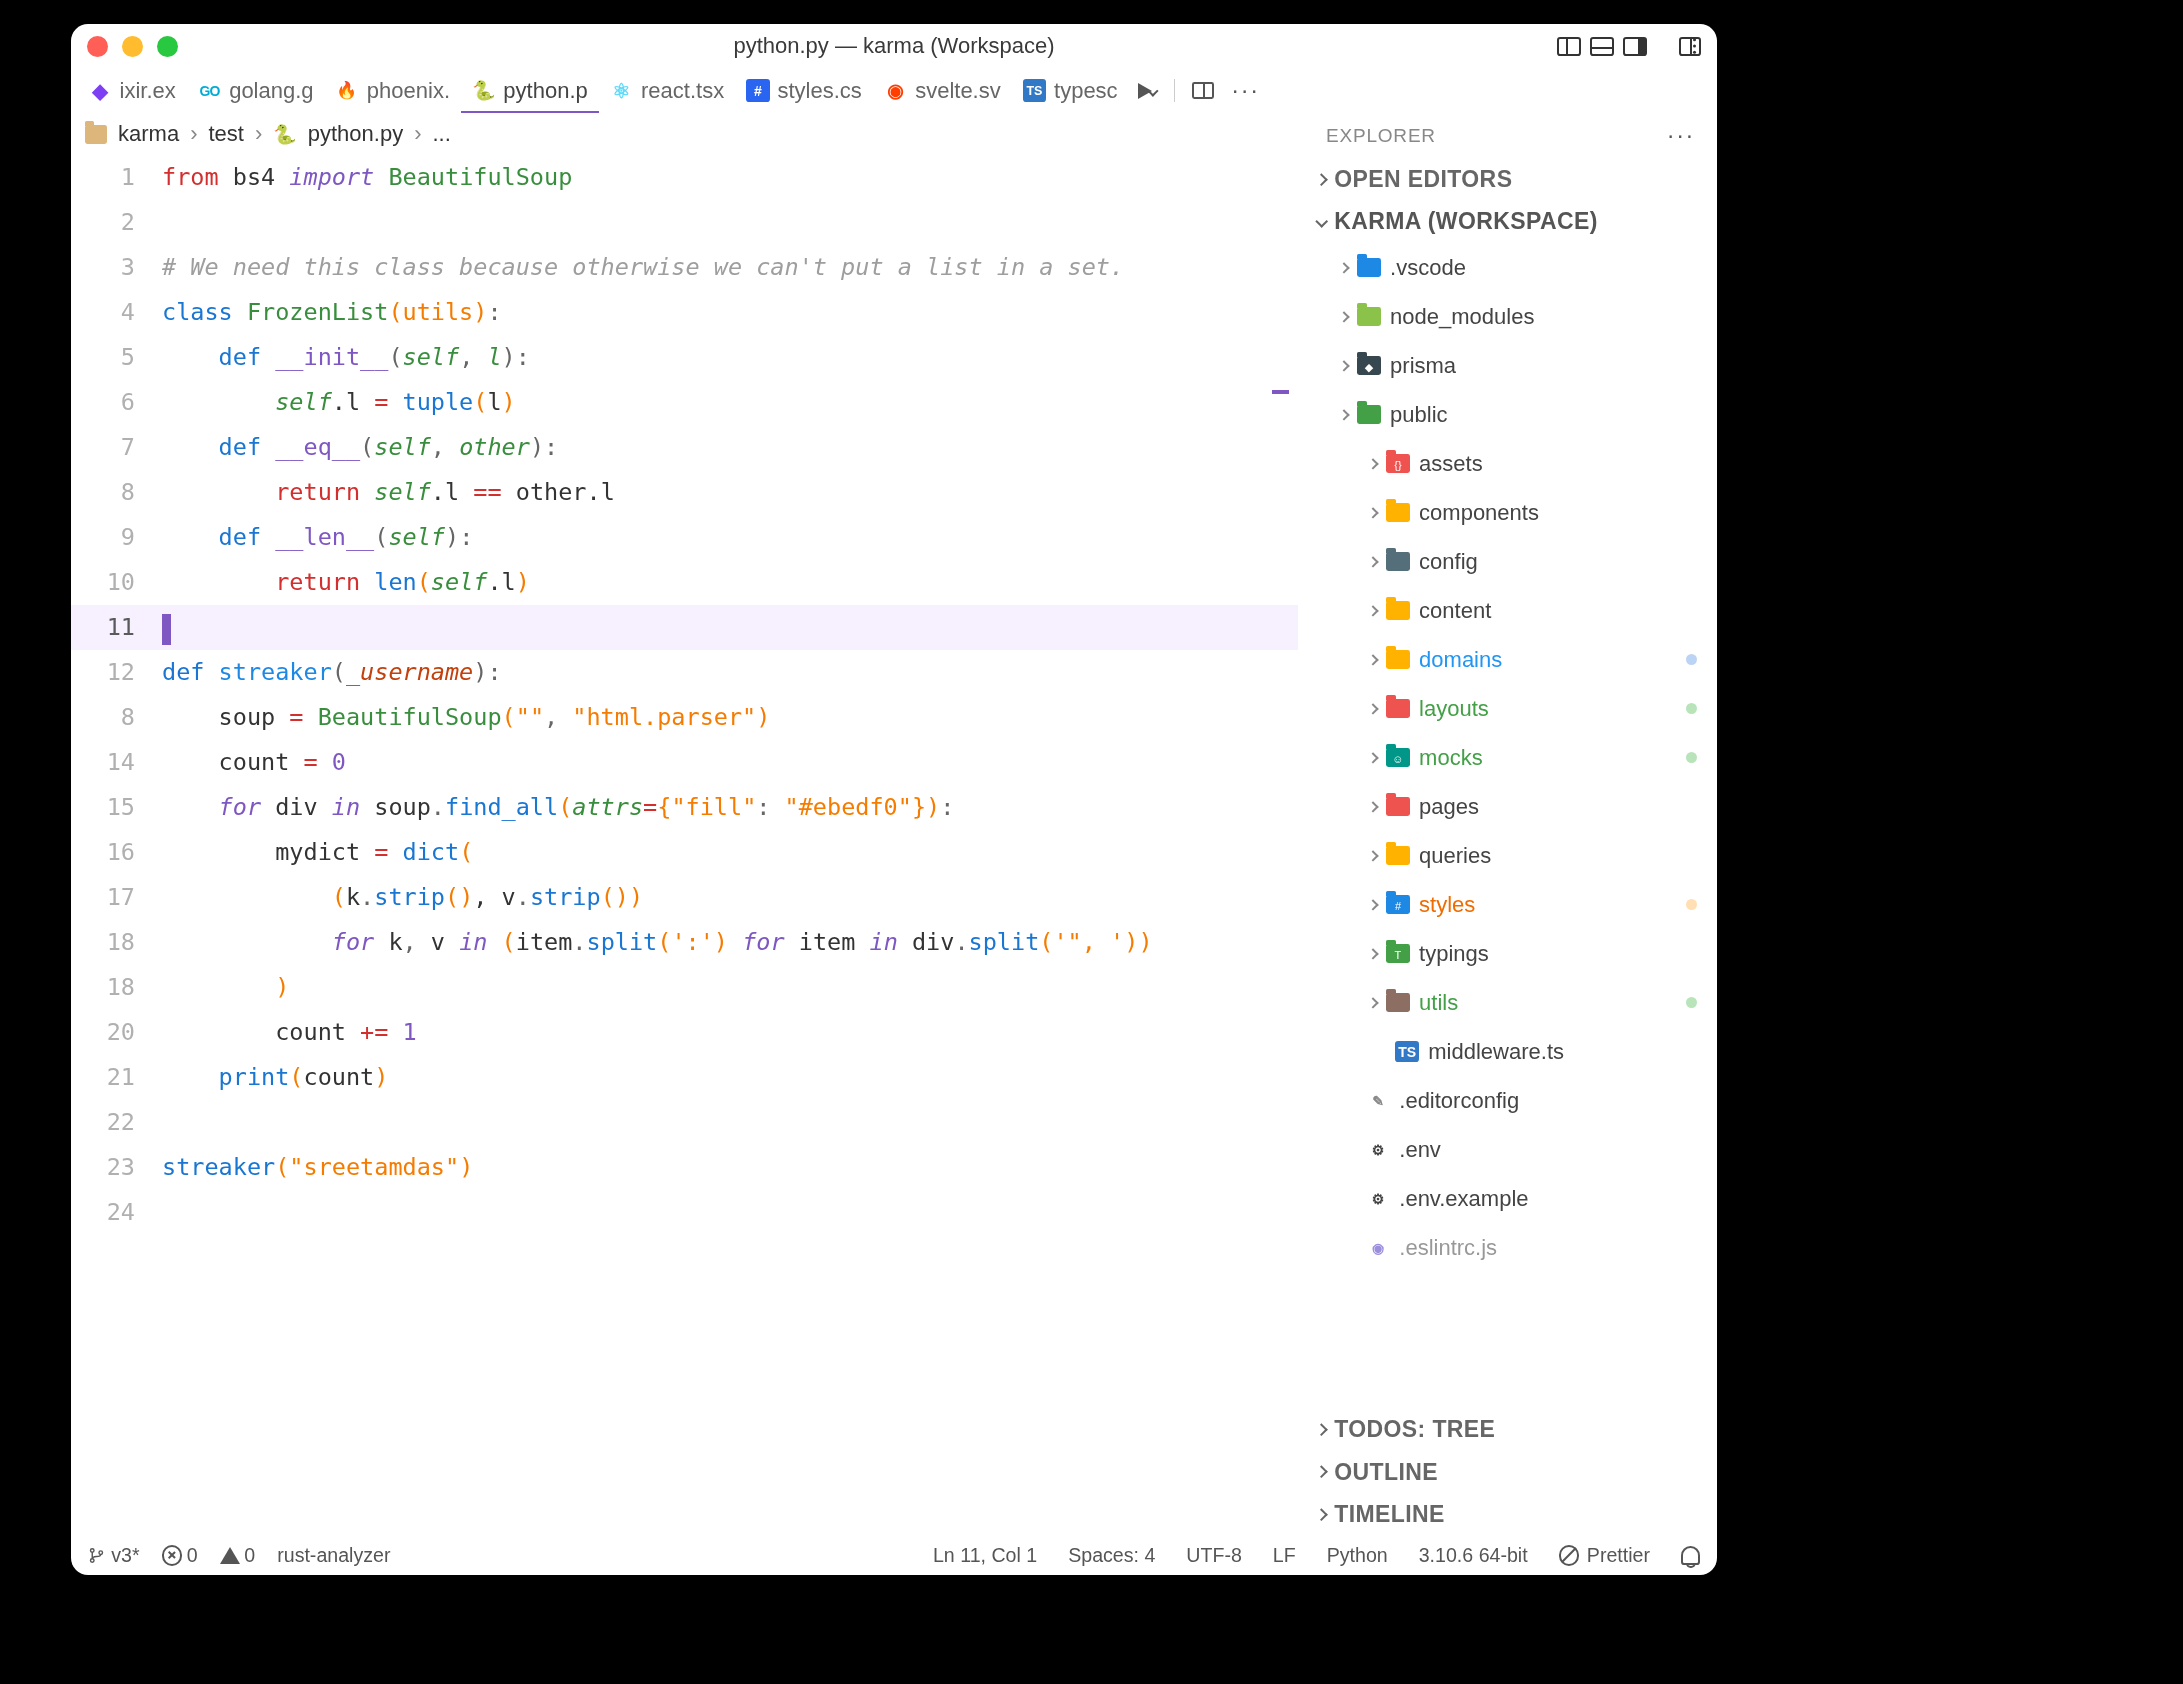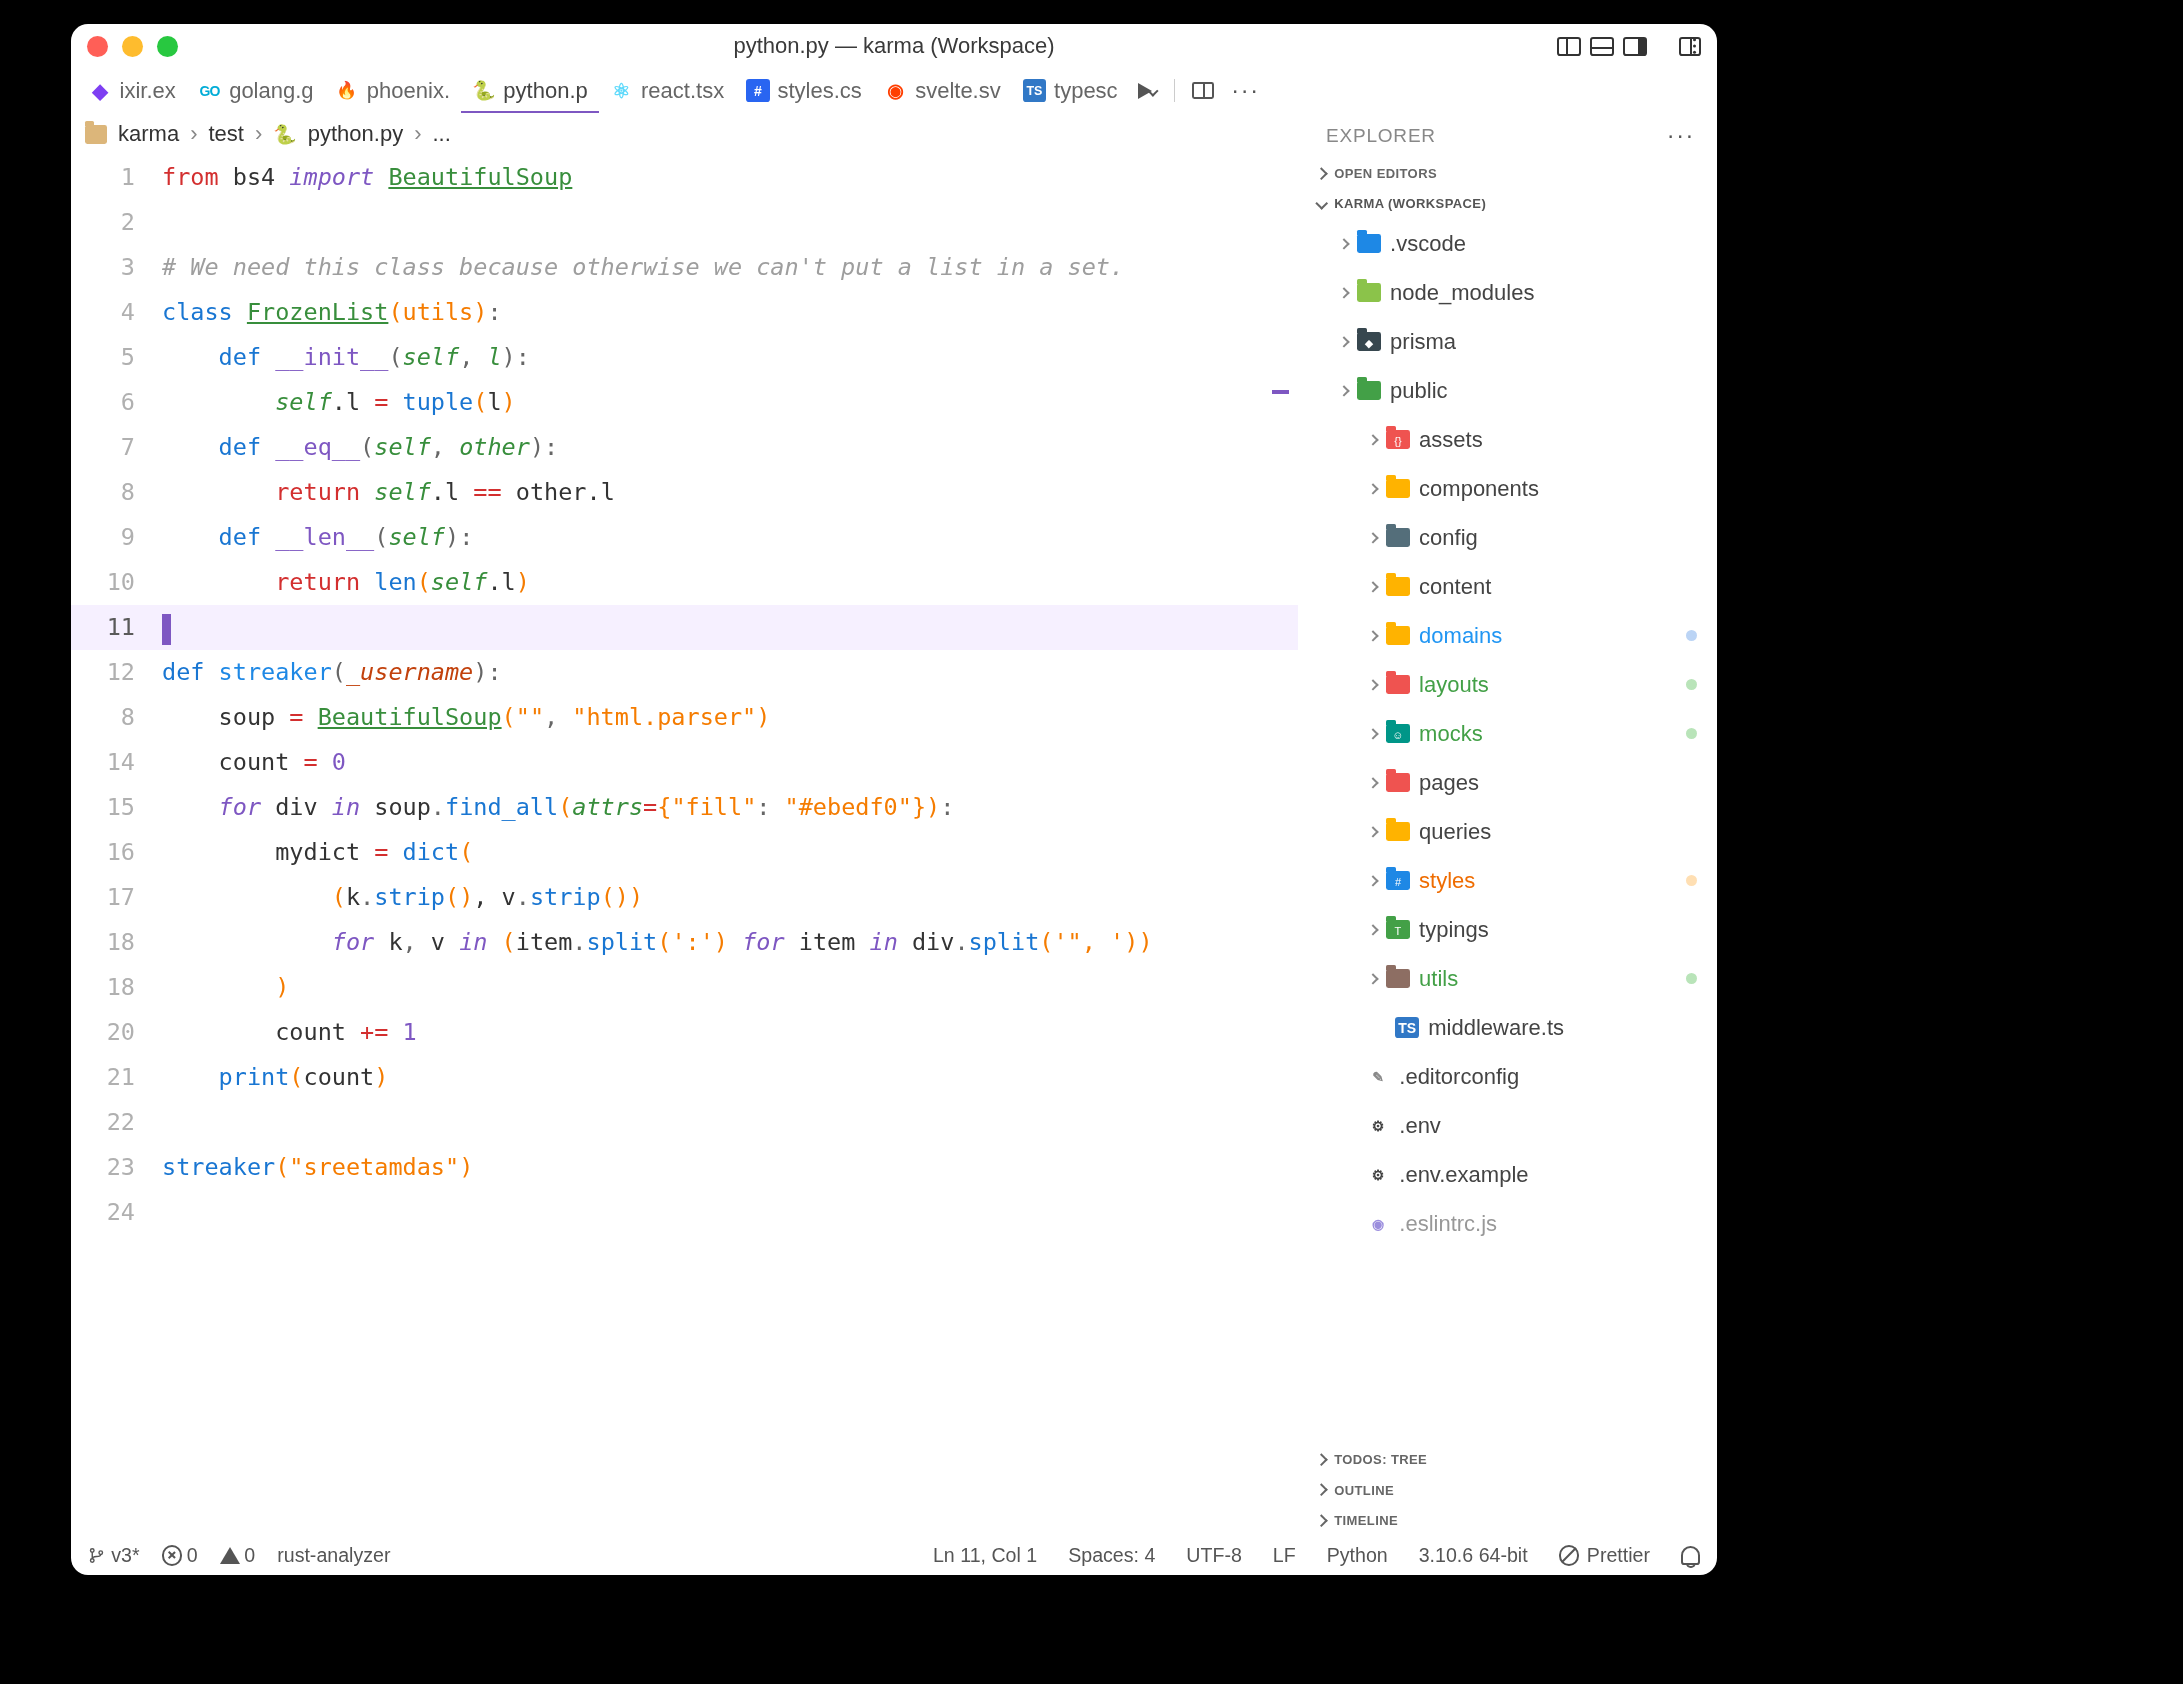--- a/index.html
+++ b/index.html
@@ -44,32 +44,32 @@
 
 .code-area { flex:1; overflow:hidden; position:relative; }
 .code-lines { font-family: "SF Mono", Menlo, Consolas, monospace; font-size: 23.5px; line-height: 45px; }
 .ln { display:flex; }
 .gutter { width: 91px; text-align:right; padding-right:27px; color:#b0b0b0; flex-shrink:0; user-select:none; }
 .ln.active .gutter { color:#5a5a5a; font-weight:500; }
 .ln.active { background:#f6f0ff; }
 .cursor-bar { display:inline-block; width:8.6px; height:31px; background:#7e57c2; vertical-align:middle; margin-top:2.4px; }
 .codetxt { white-space: pre; }
 .c-kw { color:#d32f2f; } .c-kw2 { color:#7e57c2; font-style:italic; }
-.c-cls { color:#388e3c;text-decoration:underline; } .c-def { color:#1976d2; } .c-defn { color:#1e88e5; }
+.c-cls { color:#388e3c; } .c-def { color:#1976d2; } .c-defn { color:#1e88e5; }
 .c-prm { color:#388e3c; font-style:italic; }
 .c-num { color:#7e57c2; } .c-str { color:#f57c00; }
 .c-cmt { color:#9e9e9e; font-style:italic; } .c-self { color:#388e3c; font-style:italic; }
 .c-fn { color:#1976d2; } .c-builtin { color:#1976d2; }
 .c-meth { color:#7e57c2; } .c-var { color:#333; } .c-punc { color:#666; }
 .c-const { color:#f57c00; } .c-prmU { color:#c2410c; font-style:italic; }
 .minimap-mark { position:absolute; right:9.4px; top:235px; width:17px; height:3.9px; background:#7e57c2; }
 
 .sidebar { width: 419px; display:flex; flex-direction:column; }
 .sb-head { height:45px; display:flex; align-items:center; justify-content:space-between; padding: 0 22px 0 28px; font-size:19px; color:#888; letter-spacing:0.8px;gap:28px; }
-.sb-section { display:flex; align-items:center; gap:7.8px; padding: 7.8px 0 7.8px 19px; font-size:13px; color:#666; font-weight:600; letter-spacing:0.4px; cursor: pointer; }
+.sb-section { display:flex; align-items:center; gap:7.8px; padding: 7.8px 0 7.8px 19px; font-size:23px; color:#666; font-weight:600; letter-spacing:0.4px; cursor: pointer; }
 .chev { border-right:2.4px solid #666; border-bottom:2.4px solid #666; width:9.4px; height:9.4px; display:inline-block; }
 .chev.r { transform: rotate(-45deg); } .chev.d { transform: rotate(45deg); }
 .sb-ws { font-weight:700; color:#555; }
 .tree { flex:1; overflow:hidden; font-size:22px; }
 .tree-item { display:flex; align-items:center; gap:9.4px; height:49px; padding-left:42px; cursor:pointer; position:relative; }
 .tree-item.depth1 { padding-left:71px; }
 .tree-item .lbl { color:#444; }
 .tree-item.blue .lbl { color:#2196f3; }
 .tree-item.orange .lbl { color:#ef6c00; }
 .tree-item.green .lbl { color:#43a047; }

